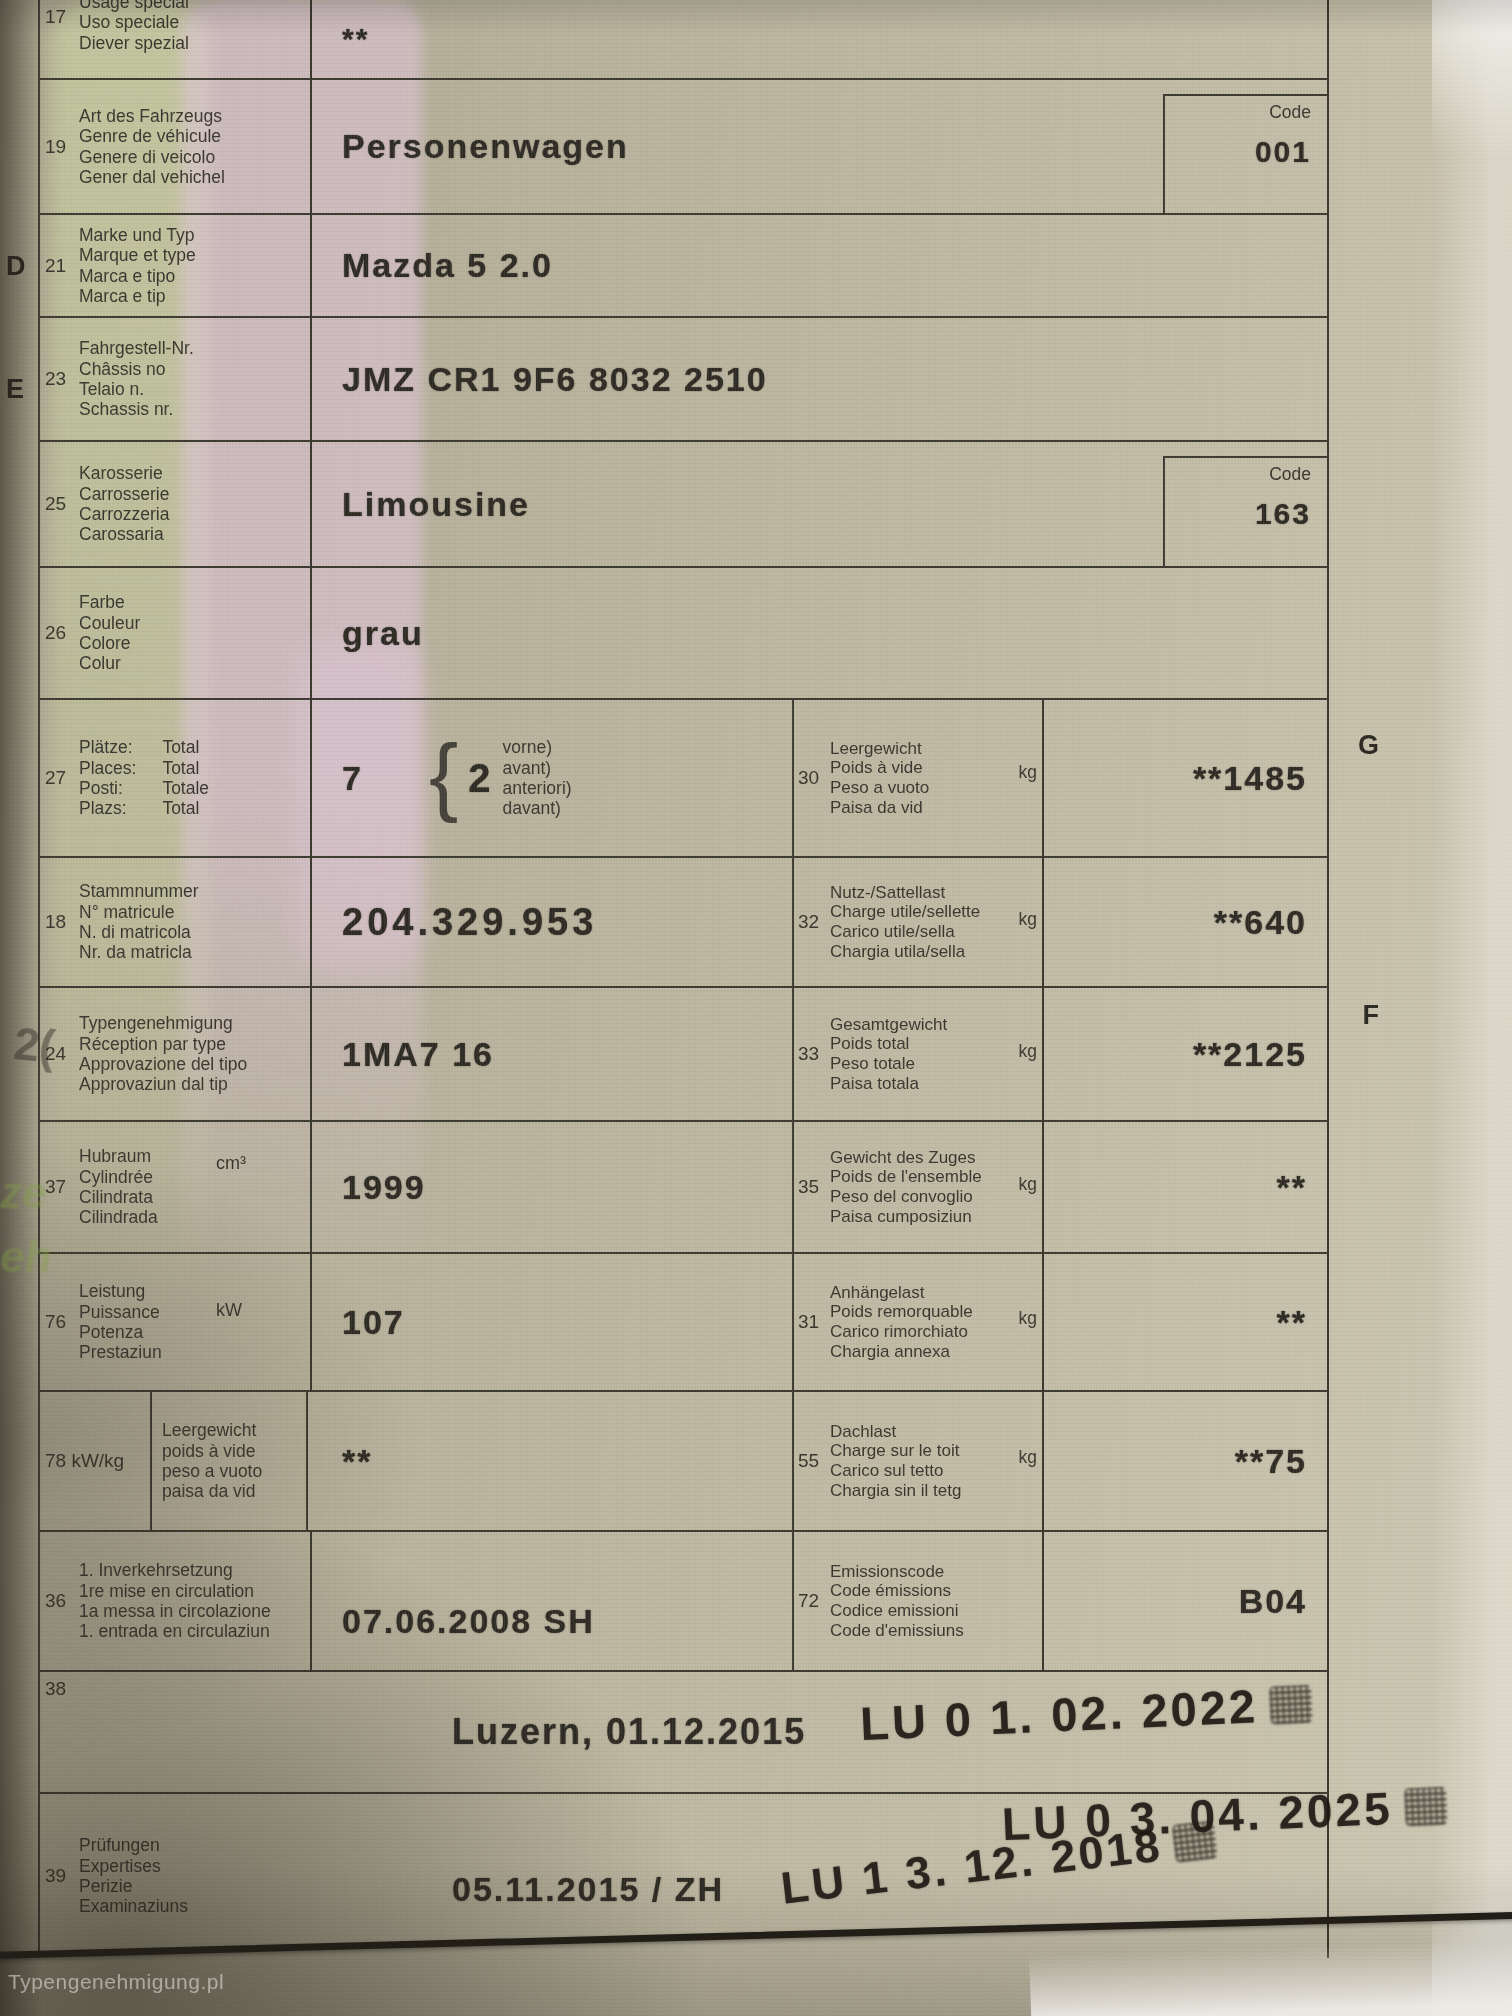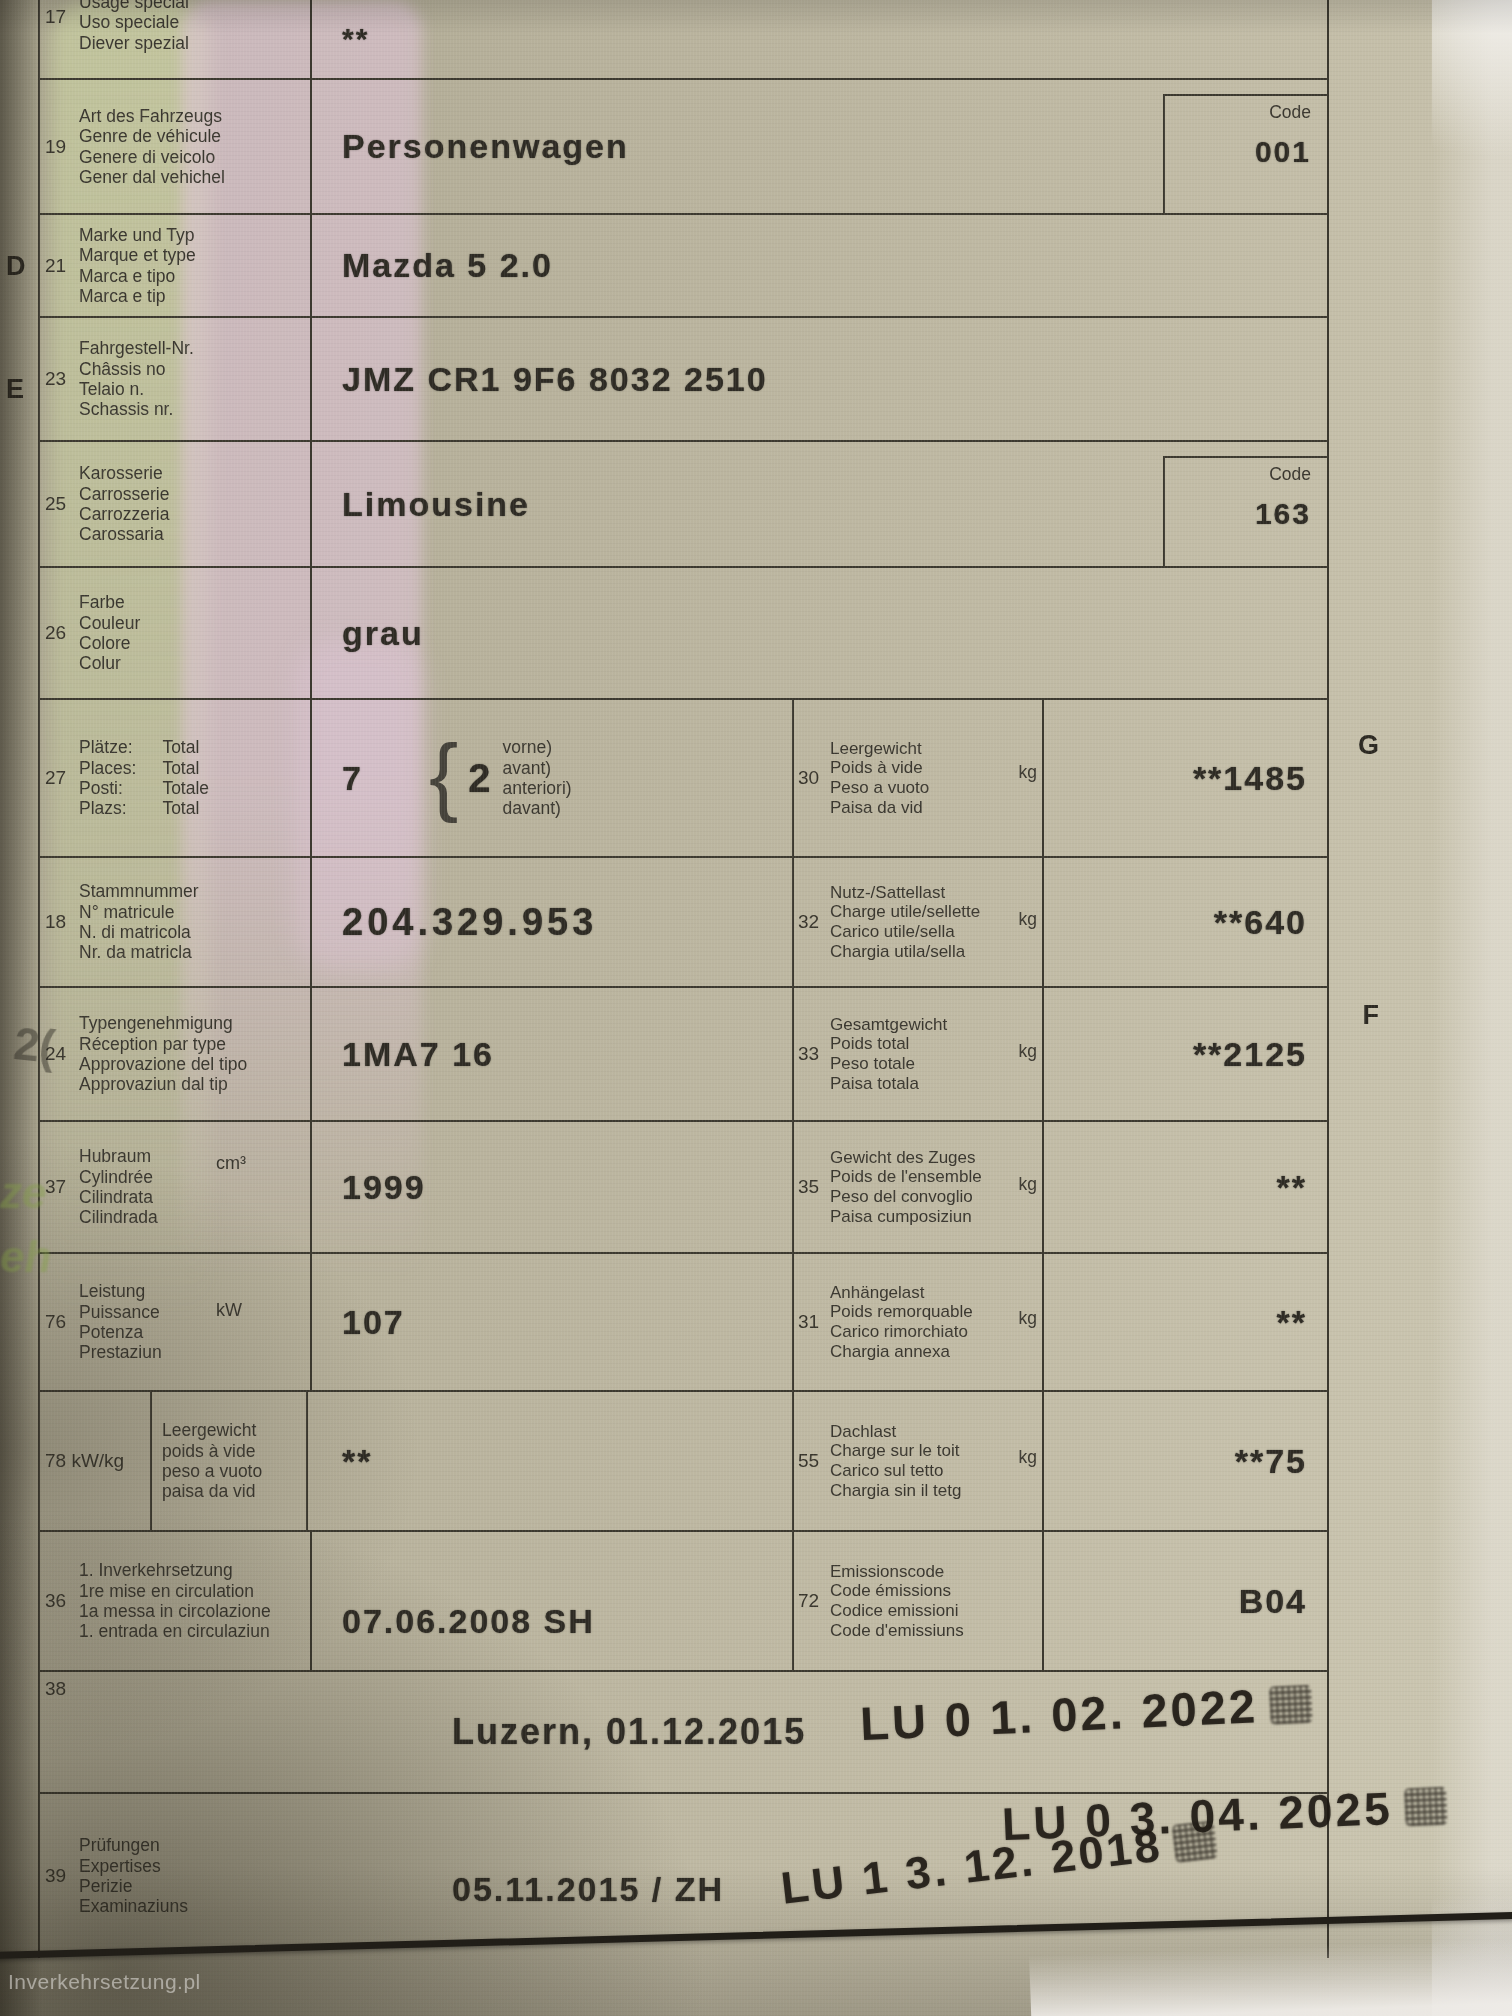--- a/index.html
+++ b/index.html
@@ -502,14 +502,14 @@
   </div>
   <div class="stamp stamp-2">
     <span>LU 0 3. 04. 2025</span>
     <span class="emblem"></span>
   </div>
   <div class="stamp stamp-1">
     <span>LU 0 1. 02. 2022</span>
     <span class="emblem"></span>
   </div>
 
-  <div class="watermark">Inverkehrsetzung.pl</div>
+  <div class="watermark">Typengenehmigung.pl</div>
 </div>
 
 </body></html>

